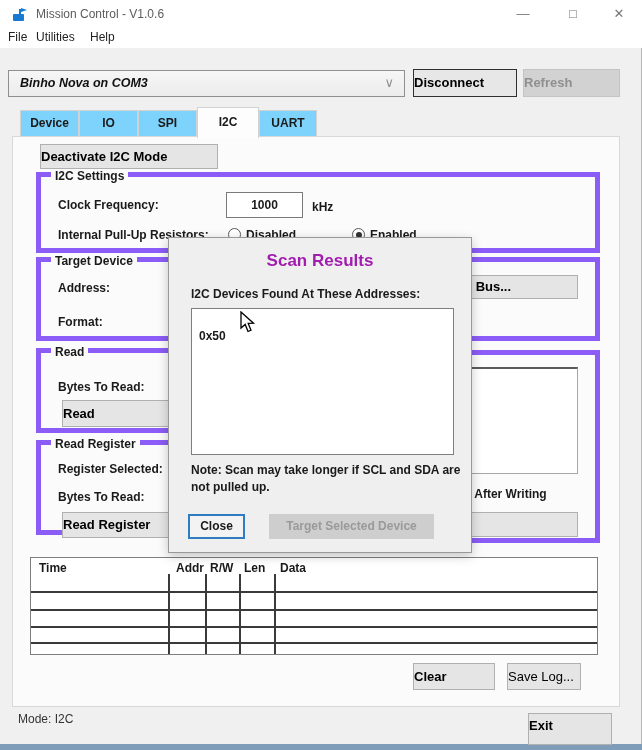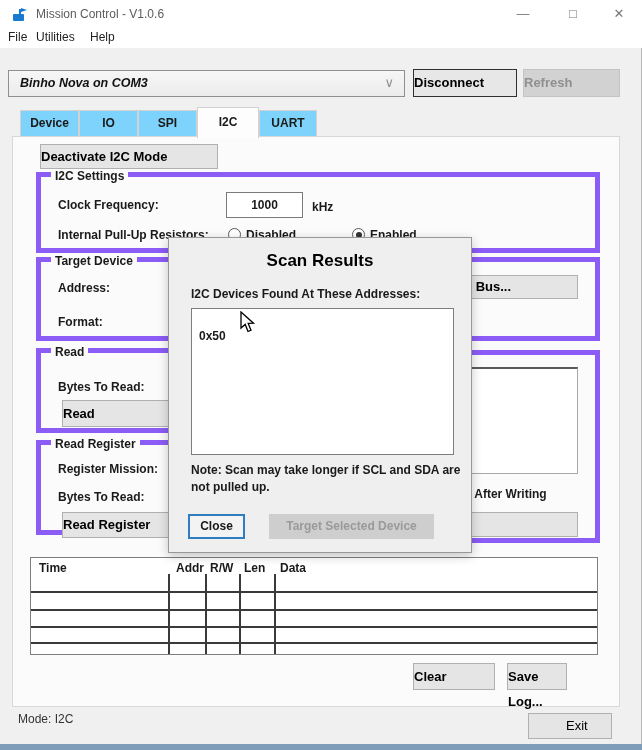--- a/index.html
+++ b/index.html
@@ -48,27 +48,27 @@
   .writebyte { left:390px; top:512px; width:188px; height:25px; line-height:23px; font-weight:700; }
   .readregbtn { left:62px; top:512px; width:214px; height:26px; line-height:24px; font-weight:700; }
 
   
   .logtable { left:30px; top:557px; width:568px; height:98px; background:#fff; border:1px solid #7e7e7e; }
   .col-line { position:absolute; top:16px; bottom:0; width:2px; background:#3a3a3a; }
   .row-line { position:absolute; left:0; right:0; height:2px; background:#3a3a3a; }
   .th { position:absolute; top:3px; font-weight:700; }
 
   .clearbtn { left:413px; top:663px; width:82px; height:27px; line-height:25px; font-weight:700; }
-  .savelogbtn { left:507px; top:663px; width:60px; height:27px; line-height:25px; font-weight:700; }
+  .savelogbtn { left:507px; top:663px; width:74px; height:27px; line-height:25px; font-weight:400; }
   .mode-text { left:18px; top:712px; color:#333; }
-  .exitbtn { left:528px; top:713px; width:84px; height:26px; line-height:24px; font-weight:400;padding-left:37px; }
+  .exitbtn { left:528px; top:713px; width:84px; height:32px; line-height:24px; font-weight:700; }
 
   
   .dialog { left:168px; top:237px; width:304px; height:316px; background:#efefef; border:1px solid #989898; box-shadow:0 3px 10px rgba(0,0,0,.22); z-index:10; }
-  .dlg-title { position:absolute; left:0; top:13px; width:100%; text-align:center; font-size:17px; font-weight:700; color:#000000; }
+  .dlg-title { position:absolute; left:0; top:13px; width:100%; text-align:center; font-size:17px; font-weight:700; color:#a21caf; }
   .dlg-sub { position:absolute; left:22px; top:49px; font-weight:700; }
   .dlg-list { position:absolute; left:22px; top:70px; width:263px; height:147px; background:#fff; border:1px solid #7e7e7e; }
   .dlg-item { padding:20px 7px; font-weight:700; }
   .dlg-note { position:absolute; left:22px; top:224px; width:276px; line-height:1.45; font-weight:700; }
   .dlg-close { position:absolute; left:19px; top:276px; width:57px; height:25px; background:#f3f3f3; border:2px solid #2f7cc0; line-height:21px; text-align:center; font-weight:700; }
   .dlg-target { position:absolute; left:100px; top:276px; width:165px; height:25px; background:#cecece; border:1px solid #cecece; line-height:23px; text-align:center; color:#9a9a9a; font-weight:700; }
   .cursor { left:240px; top:311px; z-index:20; }
 </style>
 </head>
 <body>
@@ -140,21 +140,21 @@
 
 <div class="group" style="left:380px;top:350px;width:220px;height:193px;z-index:2"></div>
 <div class="abs writearea" style="z-index:2"></div>
 <div class="abs checkbox" style="z-index:2"></div>
 <span class="lbl" style="left:442px;top:487px;z-index:2">Read After Writing</span>
 <div class="abs btn writebyte" style="z-index:2">Write Byte</div>
 
 <div class="group" style="left:36px;top:440px;width:330px;height:95px;z-index:2">
   <span class="group-label">Read Register</span>
 </div>
-<span class="lbl" style="left:58px;top:462px;z-index:2">Register Mission:</span>
+<span class="lbl" style="left:58px;top:462px;z-index:2">Register Selected:</span>
 <span class="lbl" style="left:58px;top:490px;z-index:2">Bytes To Read:</span>
 <div class="abs btn readregbtn" style="z-index:2">Read Register</div>
 
 <div class="abs logtable" style="z-index:2">
   <span class="th" style="left:8px">Time</span>
   <span class="th" style="left:145px">Addr</span>
   <span class="th" style="left:179px">R/W</span>
   <span class="th" style="left:213px">Len</span>
   <span class="th" style="left:249px">Data</span>
   <span class="col-line" style="left:137px"></span>

